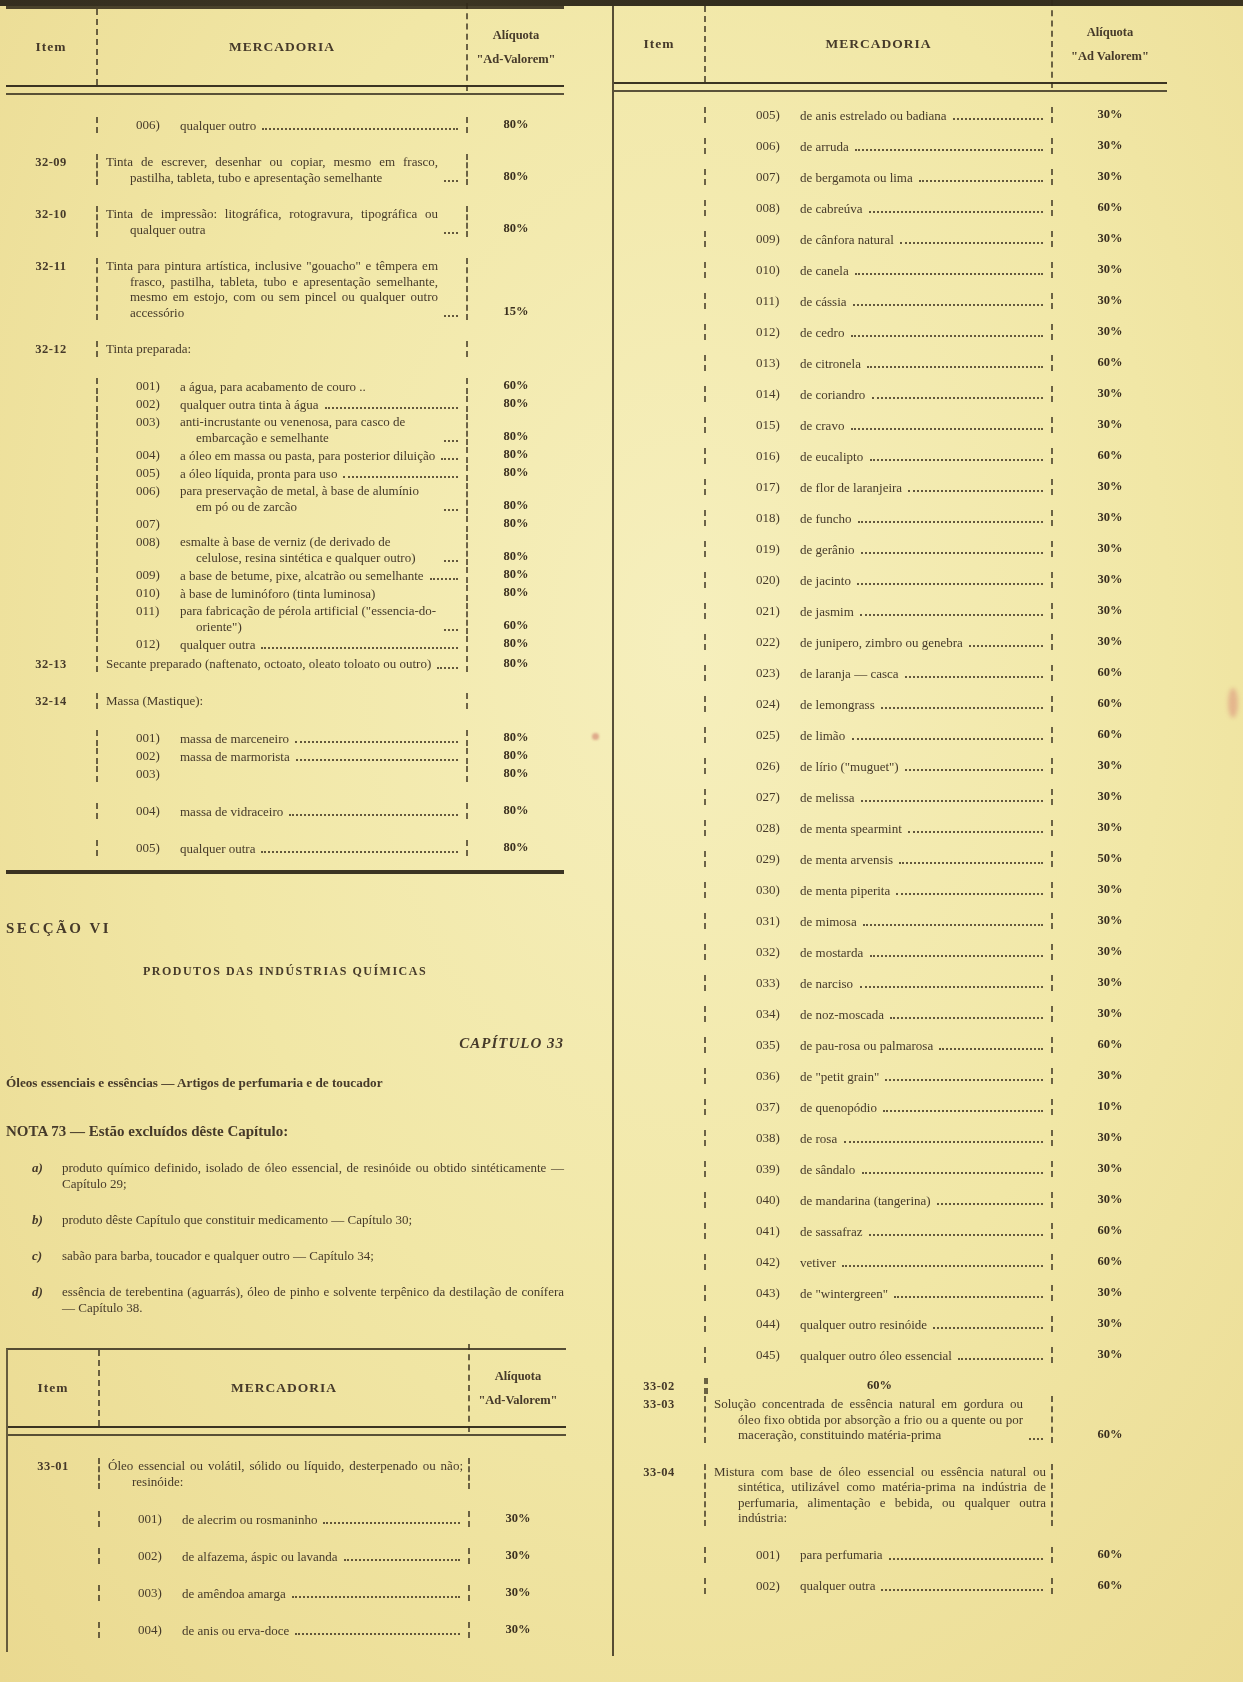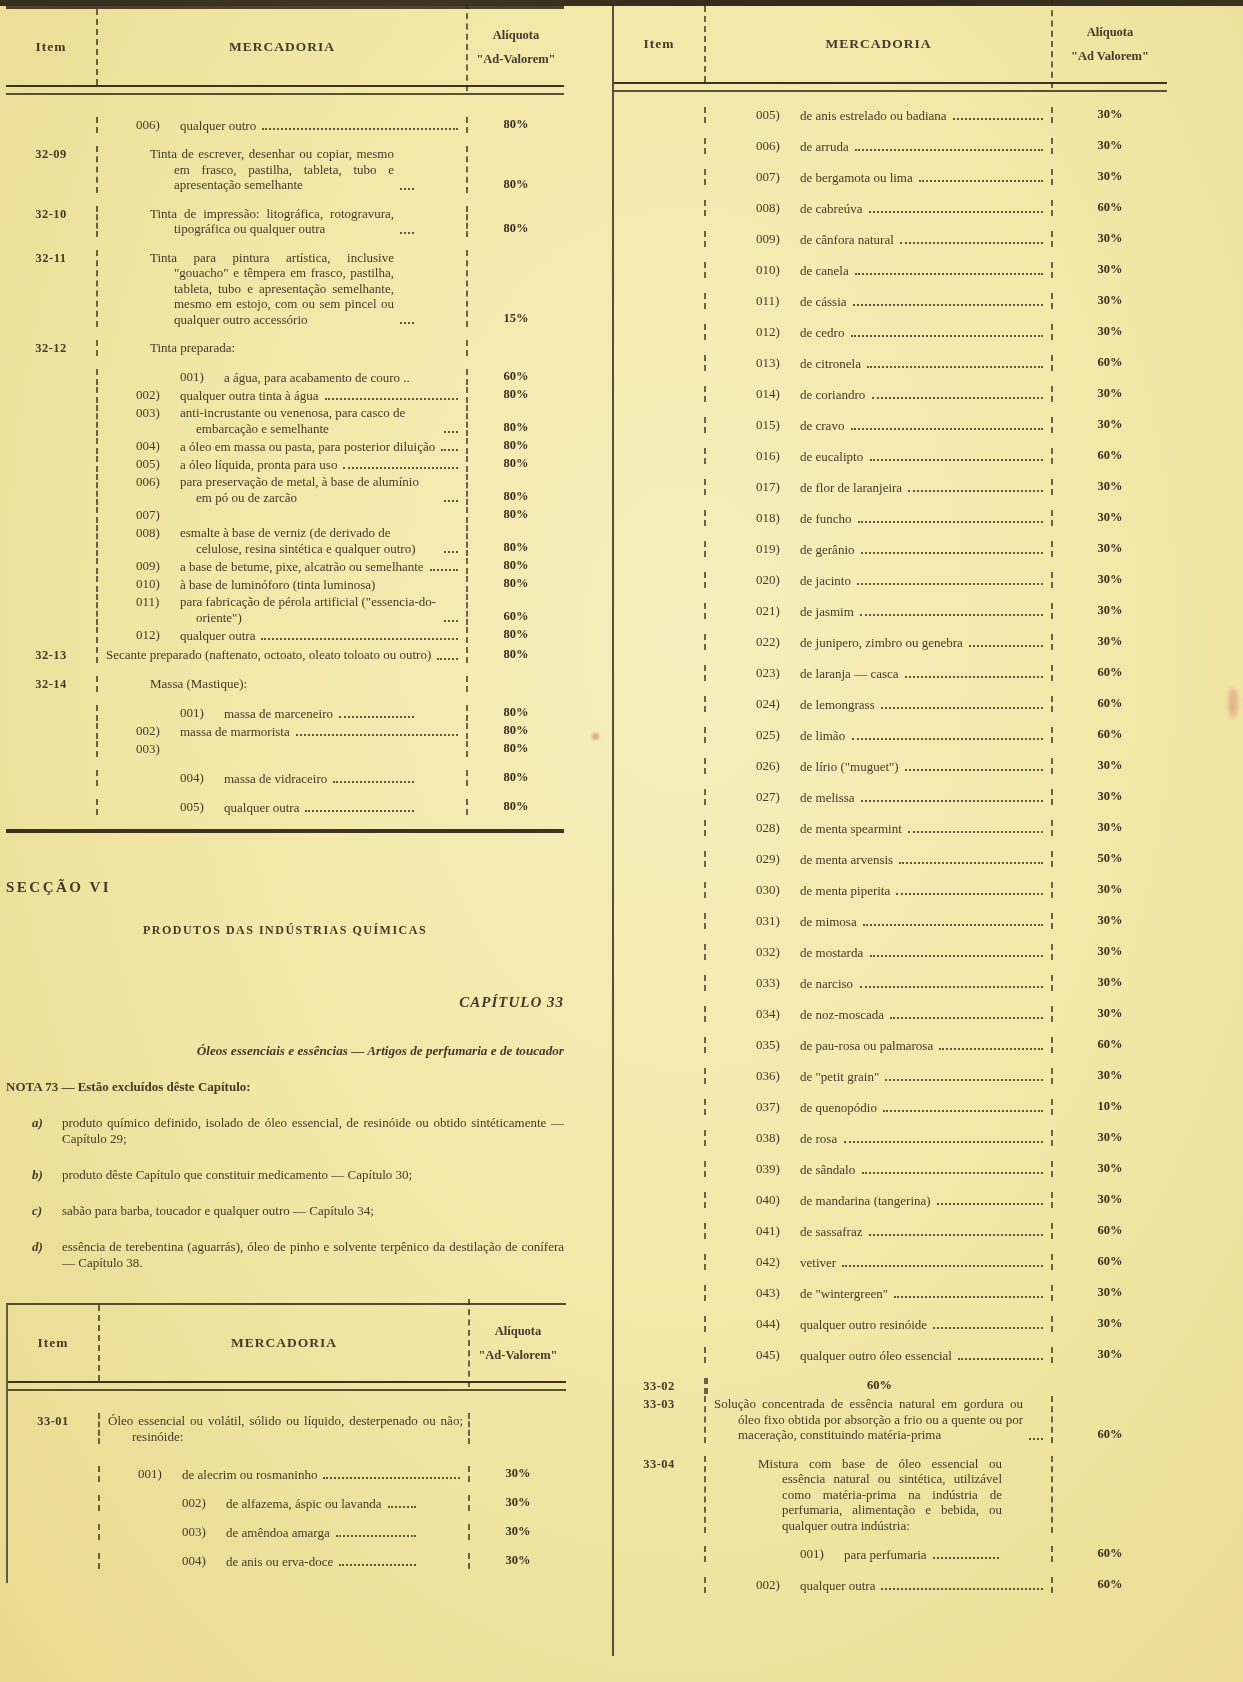--- a/index.html
+++ b/index.html
@@ -30,42 +30,42 @@
   .h-cell.item{border-right:2px dashed rgba(50,41,25,.7);}
   .h-cell.aliq{border-left:2px dashed rgba(50,41,25,.7);flex-direction:column;gap:9px;font-size:12.5px;font-weight:600;padding:6px 2px;}
   .hd-rule{height:6px;border-top:2px solid rgba(40,33,20,.9);border-bottom:2px solid rgba(40,33,20,.75);}
   .tbody{padding-bottom:14px;}
 
   .trow{display:grid;}
   .t1 .trow,.t2 .trow{grid-template-columns:92px 1fr 98px;}
   .t3 .trow{grid-template-columns:92px 1fr 116px;}
   .g-t{margin-top:2px;}
   .g-n{margin-top:4px;}
-  .g-l{margin-top:13px;gap:44px;}
+  .g-l{margin-top:21px;}
   .g-x{margin-top:22px;}
   .g-r{margin-top:15px;}
   .c-item{border-right:2px dashed rgba(50,41,25,.7);text-align:center;font-weight:700;font-size:12.5px;letter-spacing:.5px;padding-top:1px;}
   .c-rate{border-left:2px dashed rgba(50,41,25,.7);display:flex;align-items:flex-end;justify-content:center;font-weight:700;font-size:12.5px;color:#3a2f1f;padding-bottom:1px;}
   .c-desc{padding:0 5px 0 8px;font-size:13px;line-height:15.5px;}
   .c-desc .m-text{text-align:justify;padding-left:24px;text-indent:-24px;display:block;}
   .c-desc.has-sub{display:grid;grid-template-columns:44px 1fr;}
   .t1 .c-desc.has-sub,.t2 .c-desc.has-sub{padding-left:38px;}
   .t3 .c-desc.has-sub{padding-left:50px;}
   .sub-code{font-size:13px;}
   .c-desc.has-sub .m-text{padding-left:16px;text-indent:-16px;text-align:left;}
   .m-line{display:flex;align-items:flex-end;}
   .m-line .m-text{flex:0 1 auto;}
   .dots{flex:1 1 14px;min-width:14px;border-bottom:2px dotted rgba(62,51,32,.8);margin:0 3px 3px 6px;}
 
   
   .sec-h1{text-align:left;font-weight:700;font-size:15px;letter-spacing:2.5px;margin:46px 0 0;}
   .sec-h2{text-align:center;font-weight:700;font-size:12px;letter-spacing:1.5px;margin:27px 0 0;}
   .sec-h3{text-align:right;font-weight:700;font-style:italic;font-size:15px;letter-spacing:1px;margin:56px 0 0;}
-  .sec-title{text-align:right;font-weight:700;font-style:italic;font-size:13.2px;margin:32px 0 0;}
-  .nota{font-size:13px;margin:20px 0 0;font-weight:600;}
+  .sec-title{text-align:left;font-weight:700;font-size:13.2px;margin:23px 0 0;}
+  .nota{font-size:15px;margin:32px 0 0;font-weight:600;}
   .nota-item{display:flex;gap:10px;margin:20px 0 0;padding-left:26px;font-size:13px;line-height:16px;}
   .nota-letter{font-weight:700;font-style:italic;flex:0 0 20px;}
   .nota-text{text-align:justify;}
   .t2{margin-top:32px;}
 </style>
 </head>
 <body>
 
 <div class="page">
   <div class="scan-band"></div>

